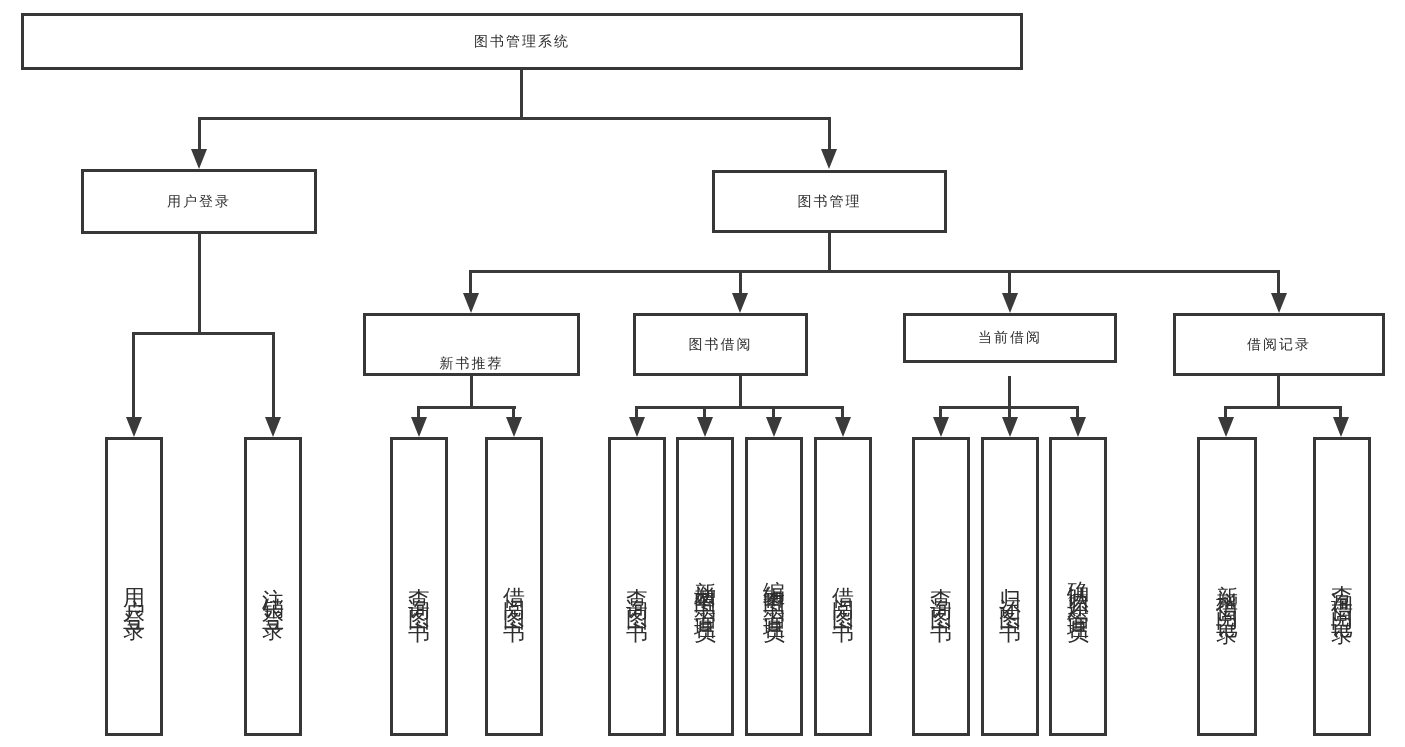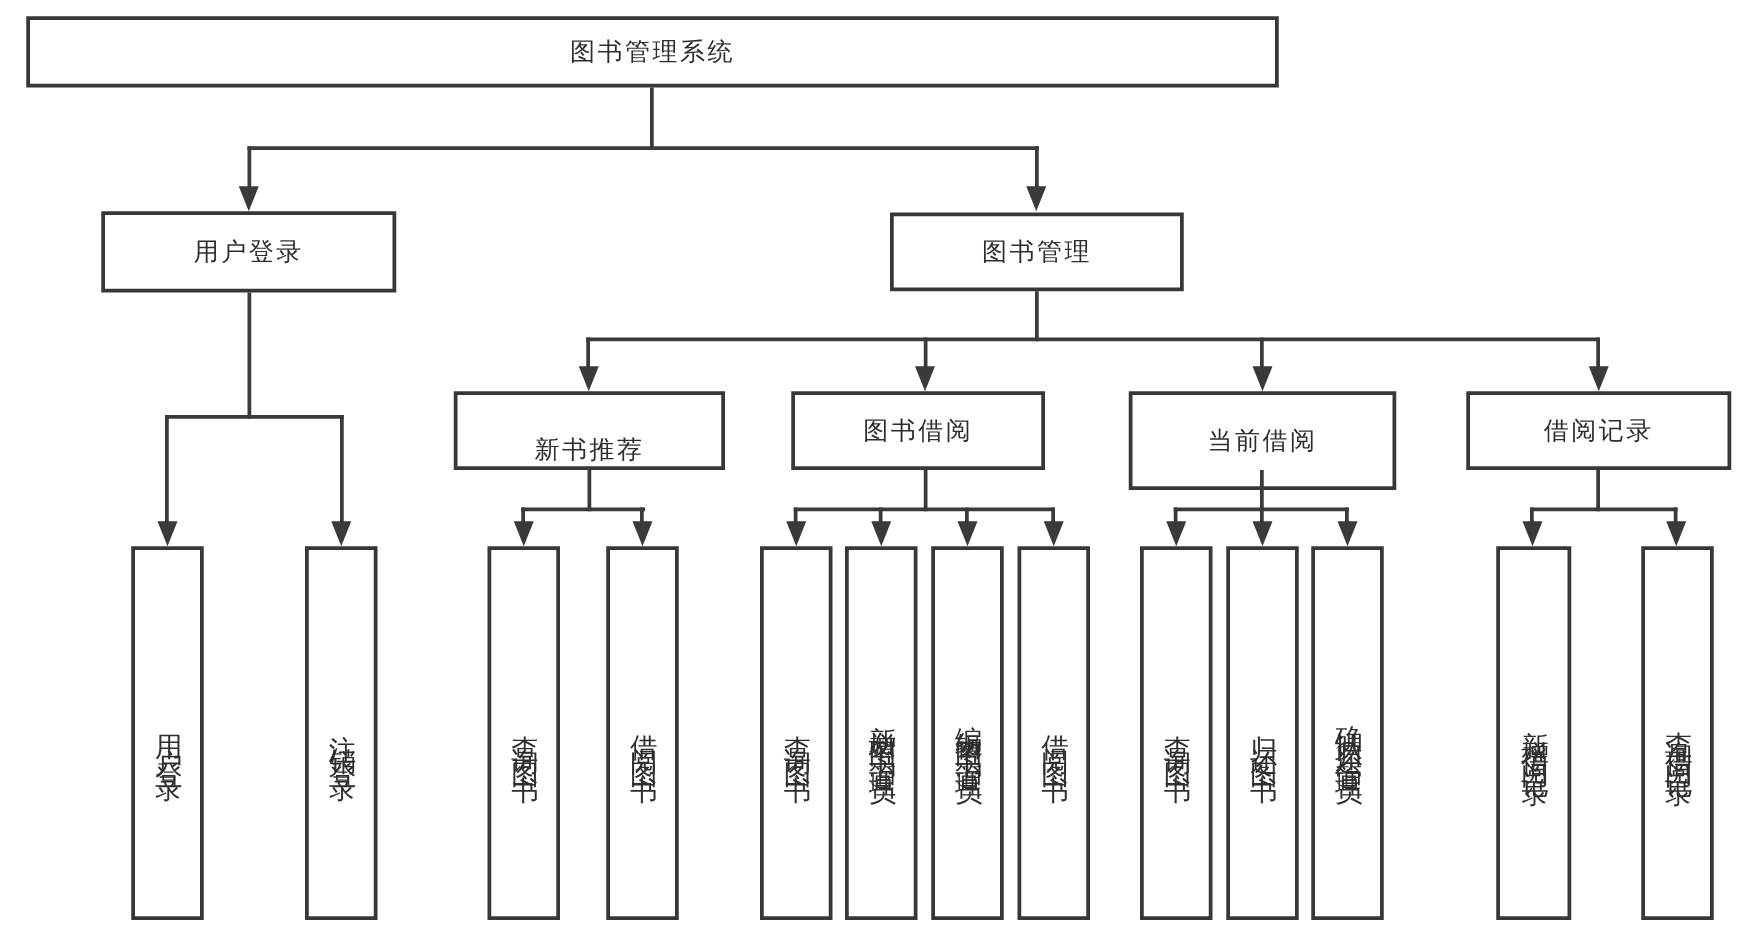--- a/index.html
+++ b/index.html
@@ -5,21 +5,21 @@
   html,body{margin:0;padding:0;background:#ffffff;}
   .stage{
     position:relative;width:1405px;height:747px;background:#ffffff;
     font-family:"DejaVu Sans","Liberation Sans",sans-serif;
     overflow:hidden;color:#2e2e2e;
   }
   .box{
     position:absolute;background:#ffffff;border:3px solid #373737;
     box-sizing:border-box;display:flex;align-items:center;justify-content:center;
   }
-  .h-label{font-size:20px;letter-spacing:2px;color:#2e2e2e;white-space:nowrap;}
+  .h-label{font-size:14px;letter-spacing:2px;color:#2e2e2e;white-space:nowrap;}
   .vtext{
     writing-mode:vertical-rl;font-size:22px;color:#2e2e2e;line-height:1;
   }
   .ls-wide{letter-spacing:11px;margin-bottom:-11px;}
   .ls-mid{letter-spacing:8px;margin-bottom:-8px;}
   .ls-narrow{letter-spacing:6px;margin-bottom:-6px;}
   .vline,.hline{position:absolute;background:#3a3a3a;}
   .vline{width:3px;}
   .hline{height:3px;}
   .arrow{
@@ -75,24 +75,24 @@
     <div class="arrow" style="left:732px;top:293px;"></div>
     <div class="vline" style="left:1008px;top:270px;height:26px;"></div>
     <div class="arrow" style="left:1002px;top:293px;"></div>
     <div class="vline" style="left:1277px;top:270px;height:26px;"></div>
     <div class="arrow" style="left:1271px;top:293px;"></div>
   </div>
 
   <div class="box" style="left:363px;top:313px;width:217px;height:63px;align-items:flex-end;">
     <span class="h-label">新书推荐</span>
   </div>
-  <div class="box" style="left:633px;top:313px;width:203px;height:63px;">
+  <div class="box" style="left:633px;top:313px;width:175px;height:63px;">
     <span class="h-label">图书借阅</span>
   </div>
-  <div class="box" style="left:903px;top:313px;width:214px;height:79px;">
+  <div class="box" style="left:903px;top:313px;width:214px;height:50px;">
     <span class="h-label">当前借阅</span>
   </div>
   <div class="box" style="left:1173px;top:313px;width:212px;height:63px;">
     <span class="h-label">借阅记录</span>
   </div>
 
   <div>
     <div class="vline" style="left:470px;top:376px;height:33px;"></div>
     <div class="hline" style="left:417px;top:406px;width:99px;"></div>
     <div class="vline" style="left:417px;top:406px;height:14px;"></div>

